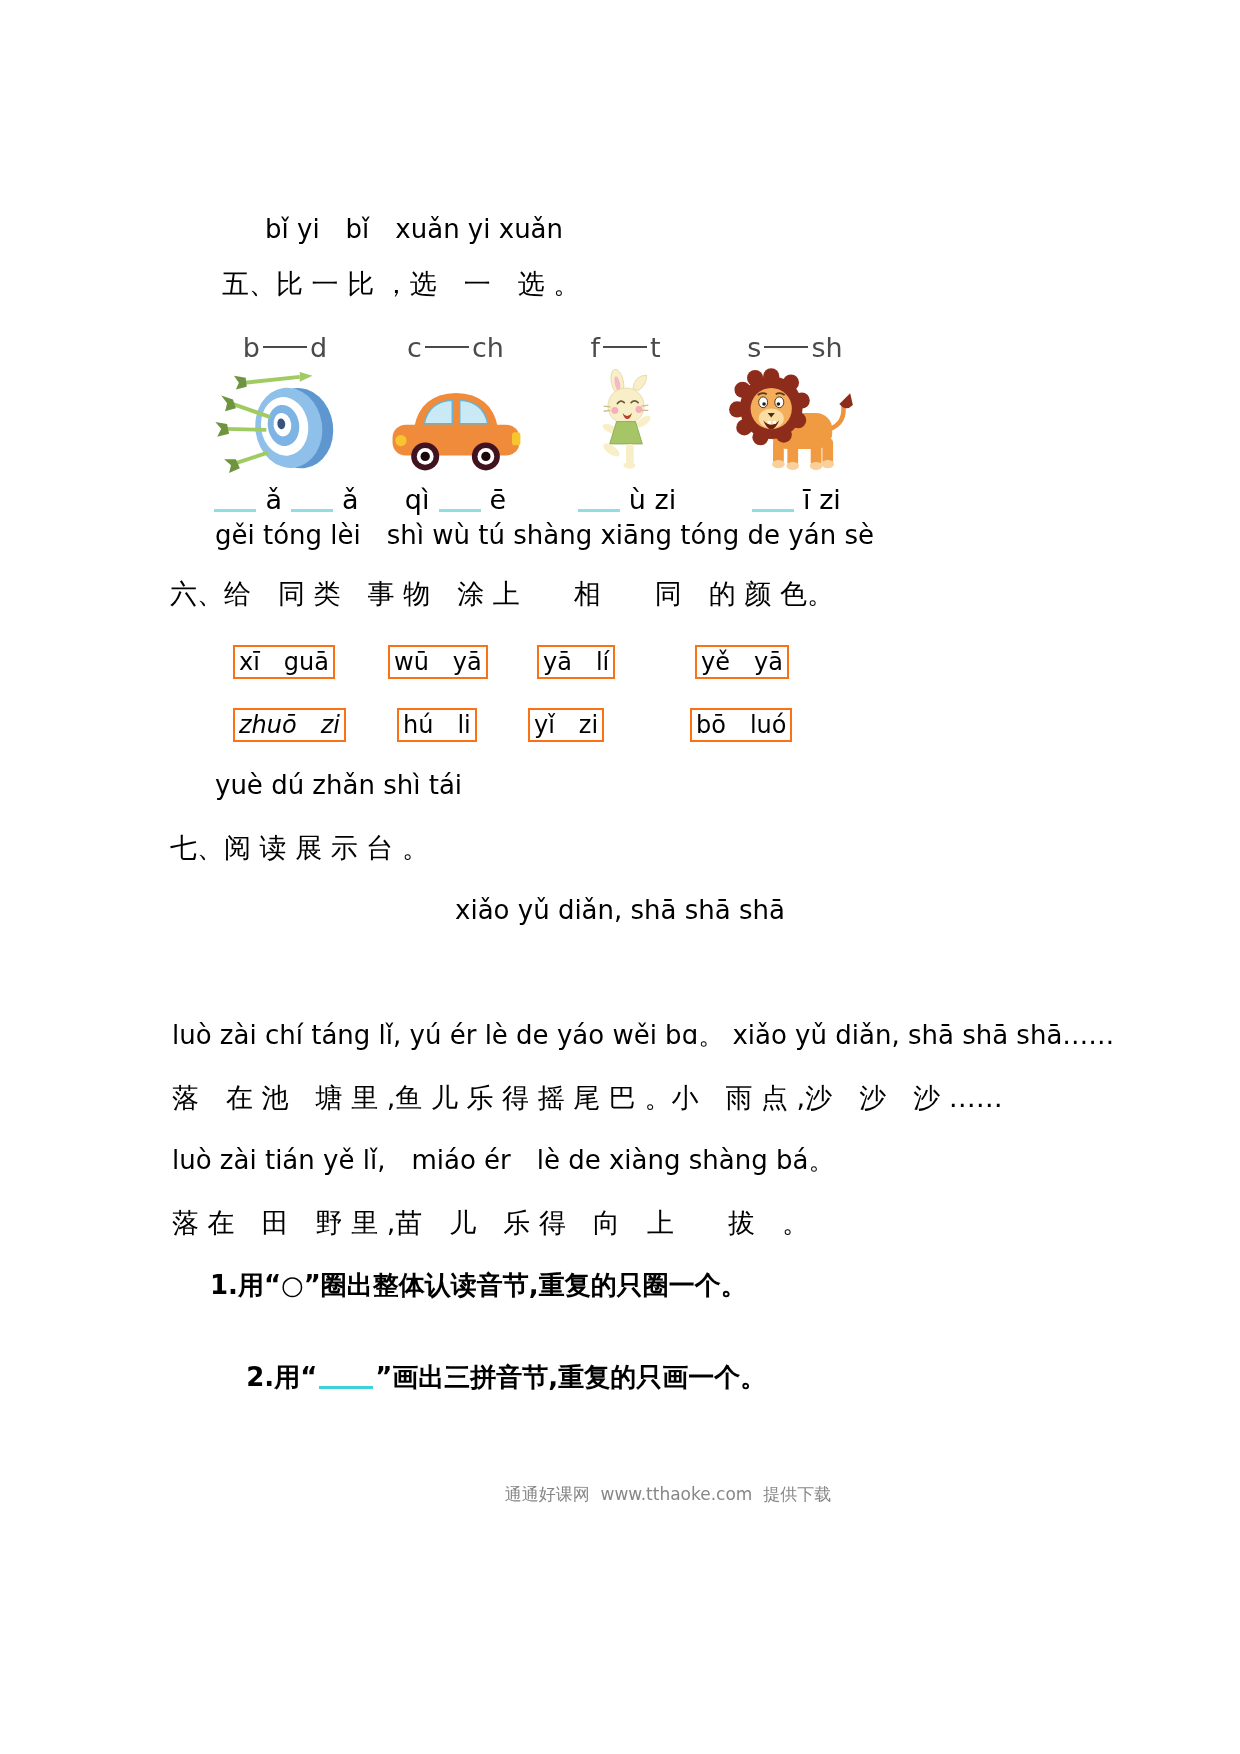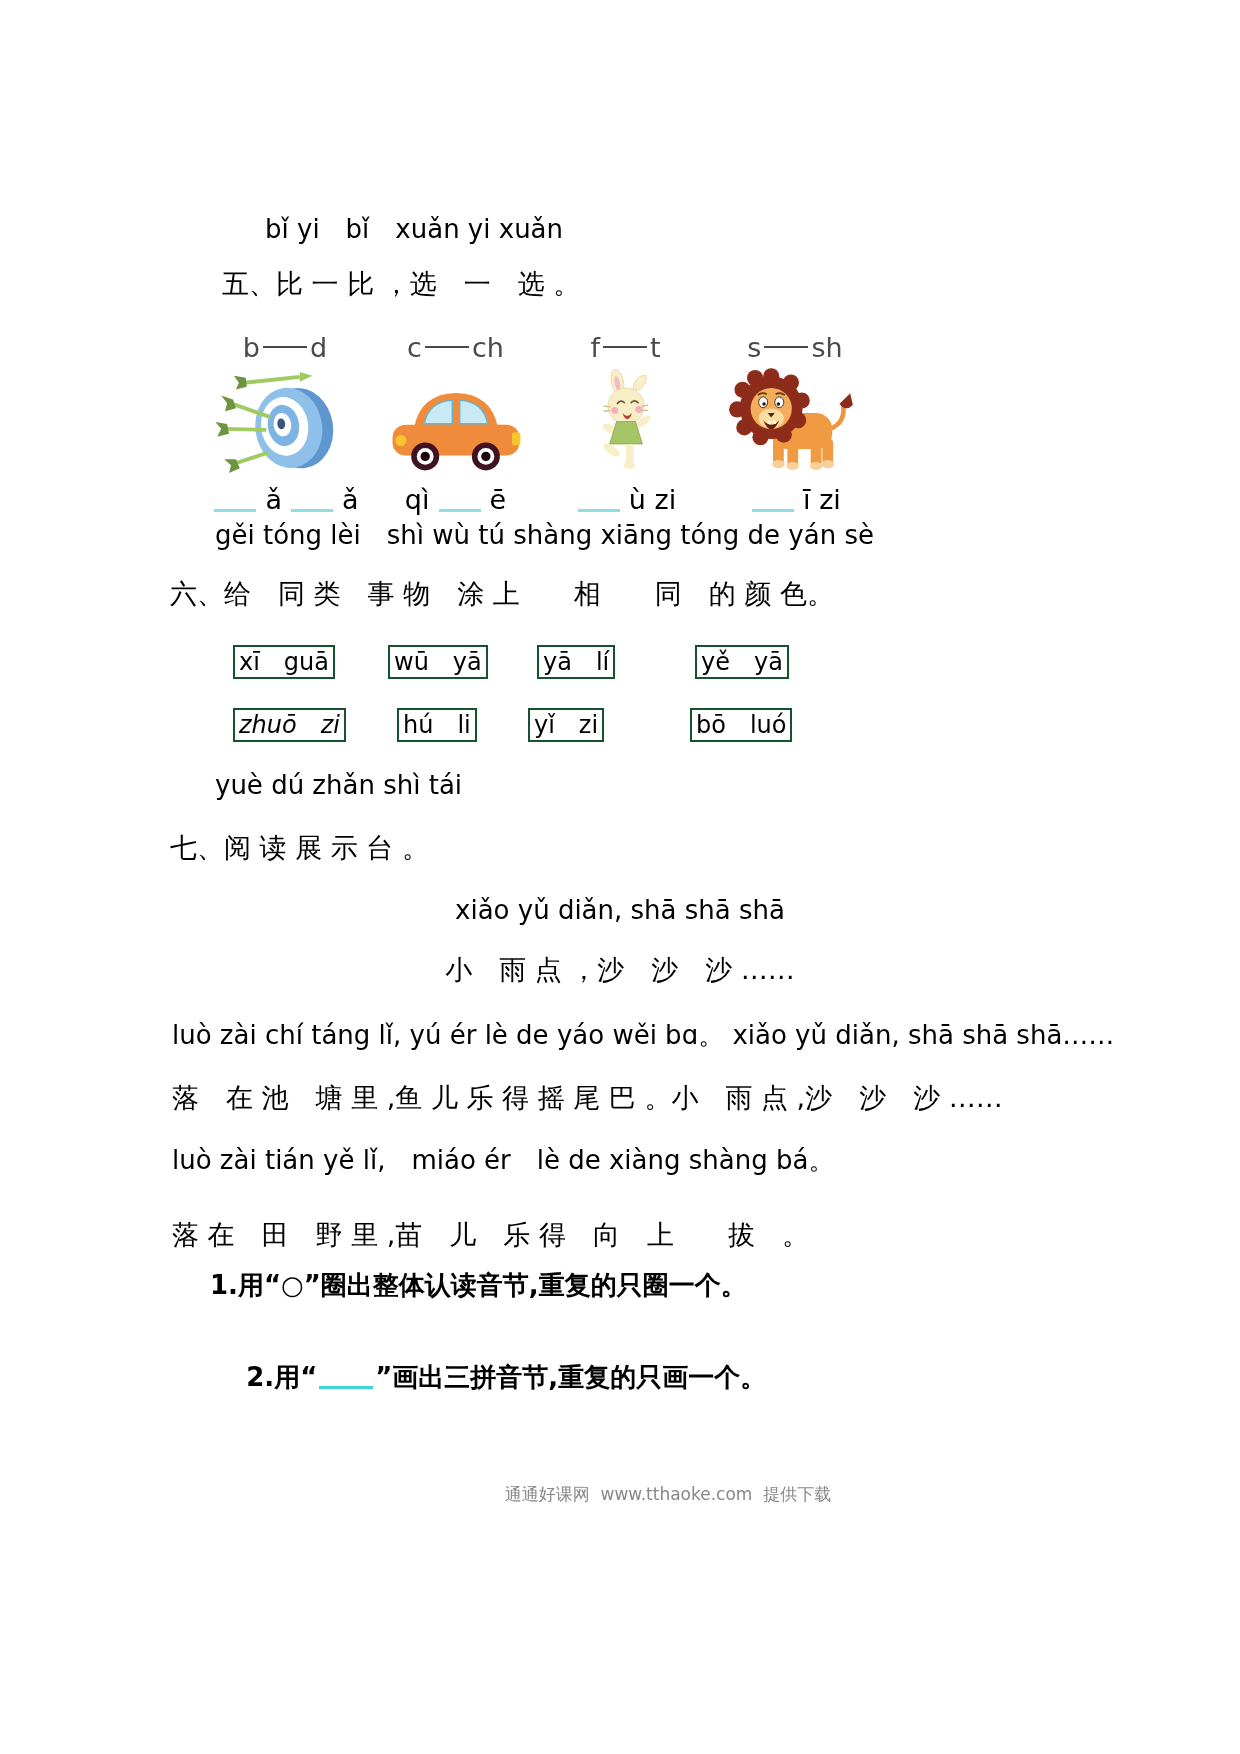--- a/index.html
+++ b/index.html
@@ -13,21 +13,21 @@
   
   .pic-col{position:absolute;display:flex;flex-direction:column;align-items:center;}
   .pair{display:flex;align-items:center;justify-content:center;color:#4a4a4a;font-size:27px;height:34px;}
   .pair-line{display:inline-block;width:44px;height:2px;background:#4a4a4a;margin:0 3px;}
   .img-box{height:112px;display:flex;align-items:flex-end;justify-content:center;}
   .answer{font-size:27px;margin-top:8px;text-align:center;white-space:nowrap;}
   .answer .seg{margin:0 3px;}
   .answer .blank{display:inline-block;width:42px;height:3px;background:#8fdee2;margin:0 6px;vertical-align:-3px;}
 
   
-  .word-box{position:absolute;border:2px solid #14532d;font-size:24px;line-height:28px;height:28px;
+  .word-box{position:absolute;border:2px solid #f97316;font-size:24px;line-height:28px;height:28px;
             padding:1px 4px;white-space:pre;}
 
   .poem-center{width:100%;text-align:center;}
   .question{font-size:26px;font-weight:bold;white-space:pre;}
   .q-blank{display:inline-block;width:54px;height:3px;background:#3ed3d8;margin:0 2px;vertical-align:-3px;}
 
   .footer{width:100%;text-align:center;font-size:17px;color:#878787;white-space:pre;}
 </style>
 </head>
 <body>
@@ -192,27 +192,26 @@
   <div class="word-box" style="left:233px;top:708px;font-style:italic;">zhuō　zi</div>
   <div class="word-box" style="left:397px;top:708px;">hú　li</div>
   <div class="word-box" style="left:528px;top:708px;">yǐ　zi</div>
   <div class="word-box" style="left:690px;top:708px;">bō　luó</div>
 
   <div class="abs pinyin" style="left:215px;top:770px;">yuè dú zhǎn shì tái</div>
 
   <div class="abs section-title" style="left:170px;top:830px;">七、阅 读 展 示 台 。</div>
 
   <div class="abs poem-center pinyin" style="left:0;top:895px;">xiǎo yǔ diǎn, shā shā shā</div>
-  <div class="abs poem-center cn" style="left:0;top:952px;">小　雨 点 ，沙　沙　沙 ……</div>
 
   <div class="abs pinyin" style="left:172px;top:1018px;">luò zài chí táng lǐ, yú ér lè de yáo wěi bɑ。 xiǎo yǔ diǎn, shā shā shā……</div>
   <div class="abs cn" style="left:172px;top:1080px;">落　在 池　塘 里 ,鱼 儿 乐 得 摇 尾 巴 。小　雨 点 ,沙　沙　沙 ……</div>
 
   <div class="abs pinyin" style="left:172px;top:1143px;">luò zài tián yě lǐ,　miáo ér　lè de xiàng shàng bá。</div>
-  <div class="abs cn" style="left:172px;top:1205px;margin-top:12px;">落 在　田　野 里 ,苗　儿　乐 得　向　上　　拔　。</div>
+  <div class="abs cn" style="left:172px;top:1205px;">落 在　田　野 里 ,苗　儿　乐 得　向　上　　拔　。</div>
 
   <div class="abs question" style="left:210px;top:1268px;">1.用“○”圈出整体认读音节,重复的只圈一个。</div>
 
   <div class="abs question" style="left:210px;top:1330px;">
     <span>2.用“</span><span class="q-blank"></span><span>”画出三拼音节,重复的只画一个。</span>
   </div>
 
   <div class="abs footer" style="left:0;top:1483px;padding-left:48px;">通通好课网  www.tthaoke.com  提供下载</div>
 
 </div>

